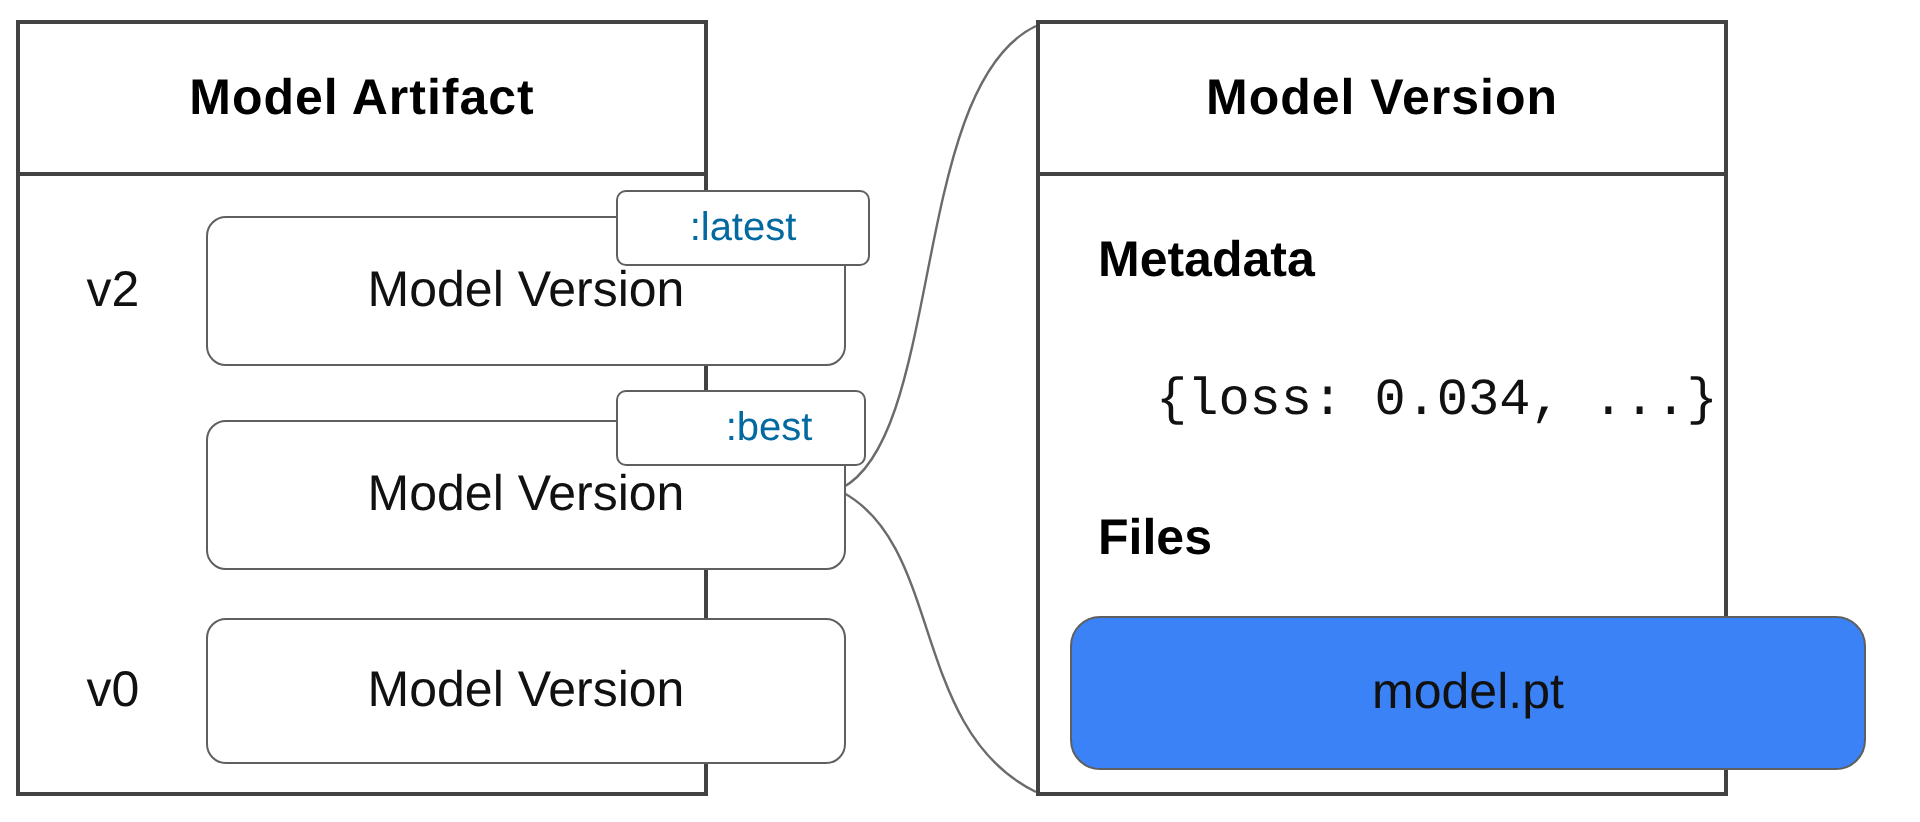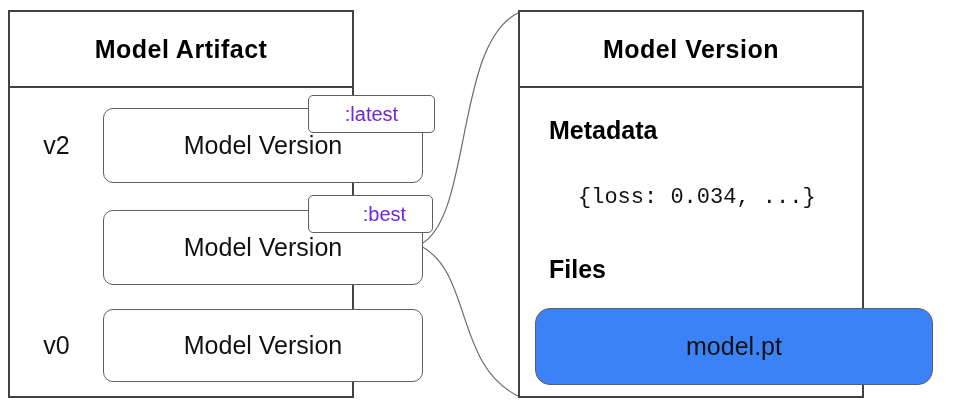--- a/index.html
+++ b/index.html
@@ -90,21 +90,21 @@
   .tag-badge {
     position: absolute;
     height: 38px;
     border: 1px solid #5f5f5f;
     border-radius: 5px;
     background: #ffffff;
     display: flex;
     align-items: center;
     justify-content: center;
     font-size: 20px;
-    color: #6d28d9;
+    color: #0369a1;
     box-sizing: border-box;
     z-index: 2;
   }
   .tag-latest { left: 298px; top: 7px;   width: 127px; }
   .tag-best   { left: 298px; top: 107px; width: 125px; padding-left: 28px; }
 
   .section-heading {
     position: absolute;
     left: 29px;
     font-size: 25px;
@@ -112,21 +112,21 @@
     line-height: 1;
   }
   .heading-metadata { top: 30px; }
   .heading-files    { top: 169px; }
 
   .metadata-code {
     position: absolute;
     left: 58px;
     top: 99px;
     font-family: "Liberation Mono", monospace;
-    font-size: 22px;
+    font-size: 26px;
     line-height: 1;
     color: #111111;
     white-space: pre;
   }
 
   .file-box {
     position: absolute;
     left: 15px;
     top: 220px;
     width: 398px;

